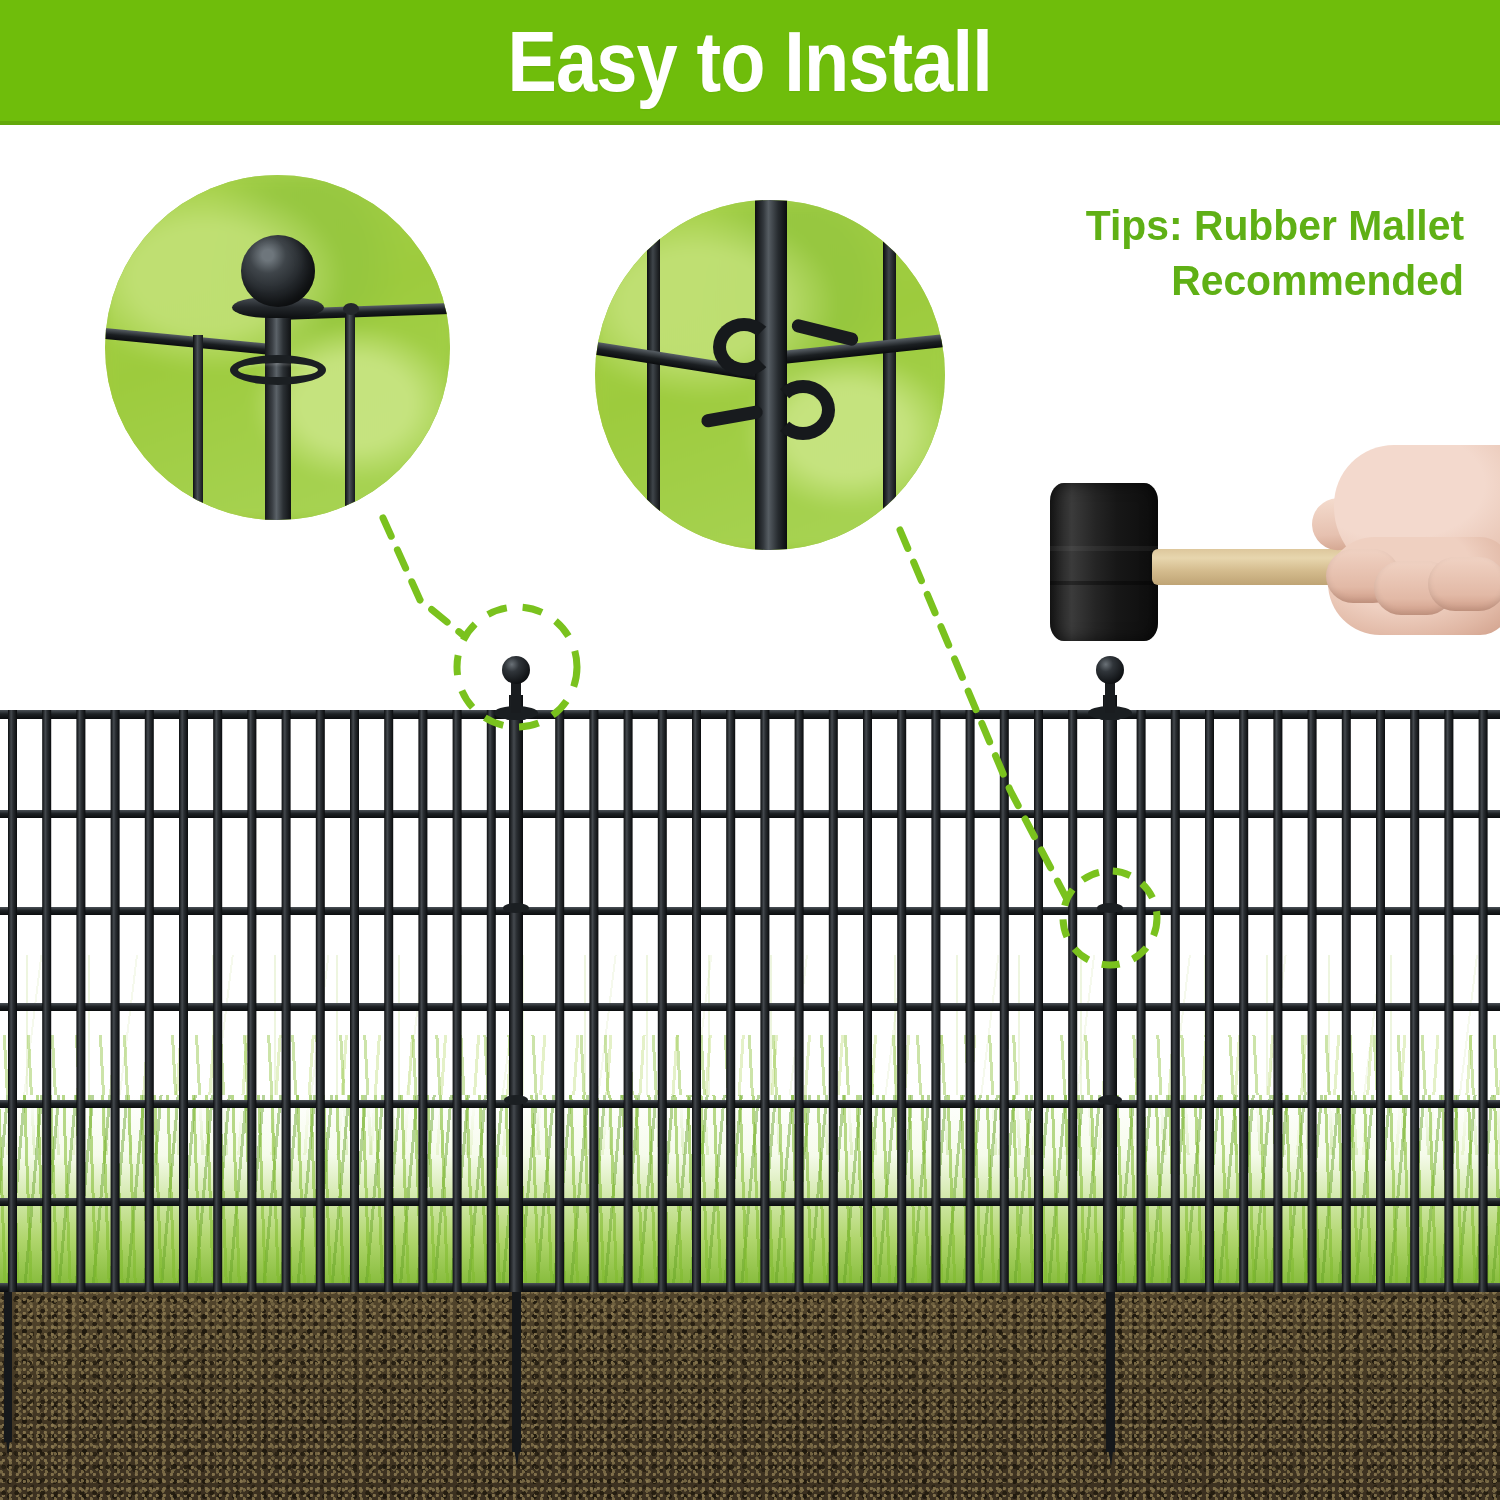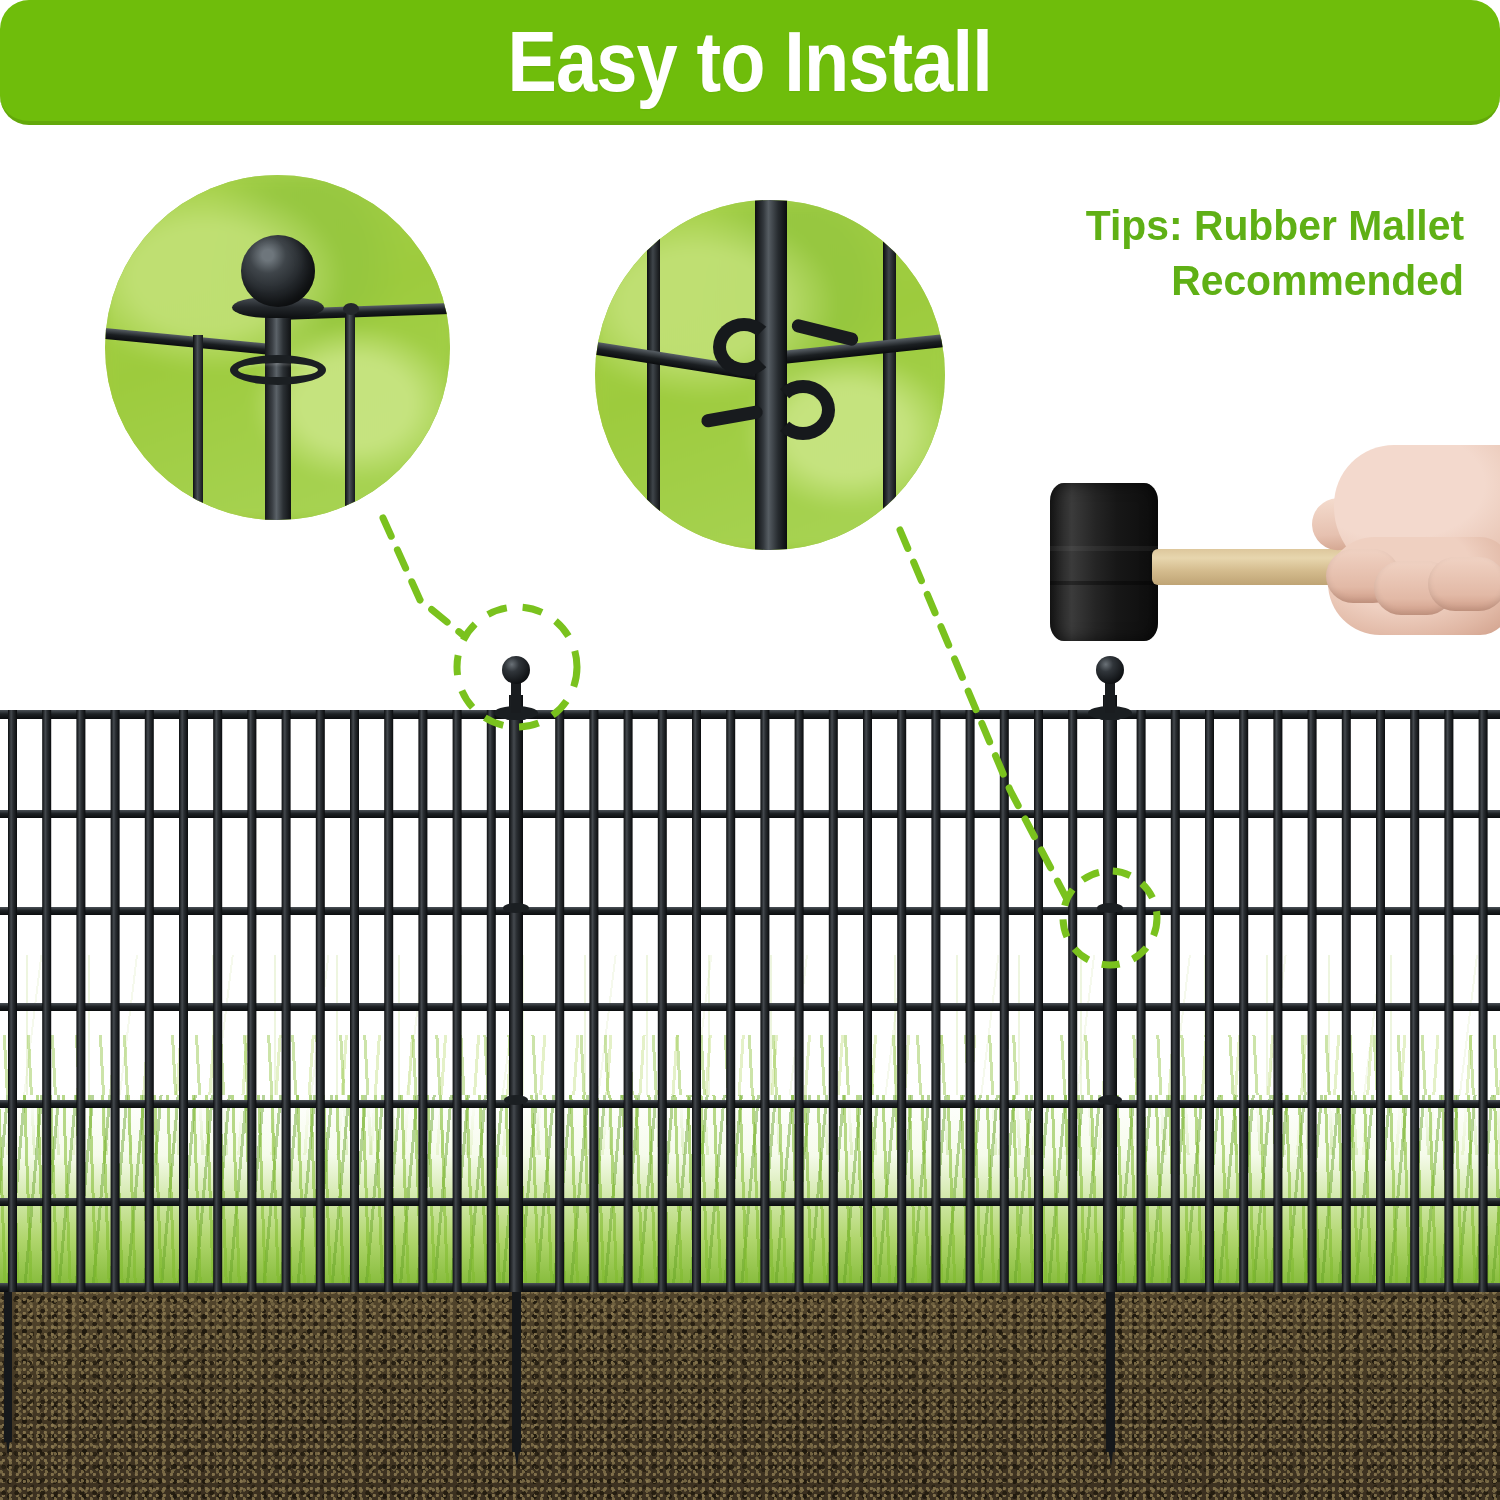--- a/index.html
+++ b/index.html
@@ -9,21 +9,21 @@
     font-family:"Liberation Sans", sans-serif;
     overflow:hidden; position:relative;
   }
   .stage { position:absolute; inset:0; width:1500px; height:1500px; background:#ffffff; overflow:hidden; }
 
   
   .banner {
     position:absolute; left:0; top:0; width:1500px; height:125px;
     background:#6fbd0b;
     border-bottom:4px solid #63a80a;
-    display:flex; align-items:center; justify-content:center;border-radius:29px;
+    display:flex; align-items:center; justify-content:center;
   }
   .banner-title {
     color:#ffffff;
     font-size:86px;
     font-weight:bold;
     letter-spacing:-1px;
     transform:scaleX(0.86);
     transform-origin:center;
     line-height:1;
     text-shadow:0 1px 2px rgba(0,0,0,0.06);

